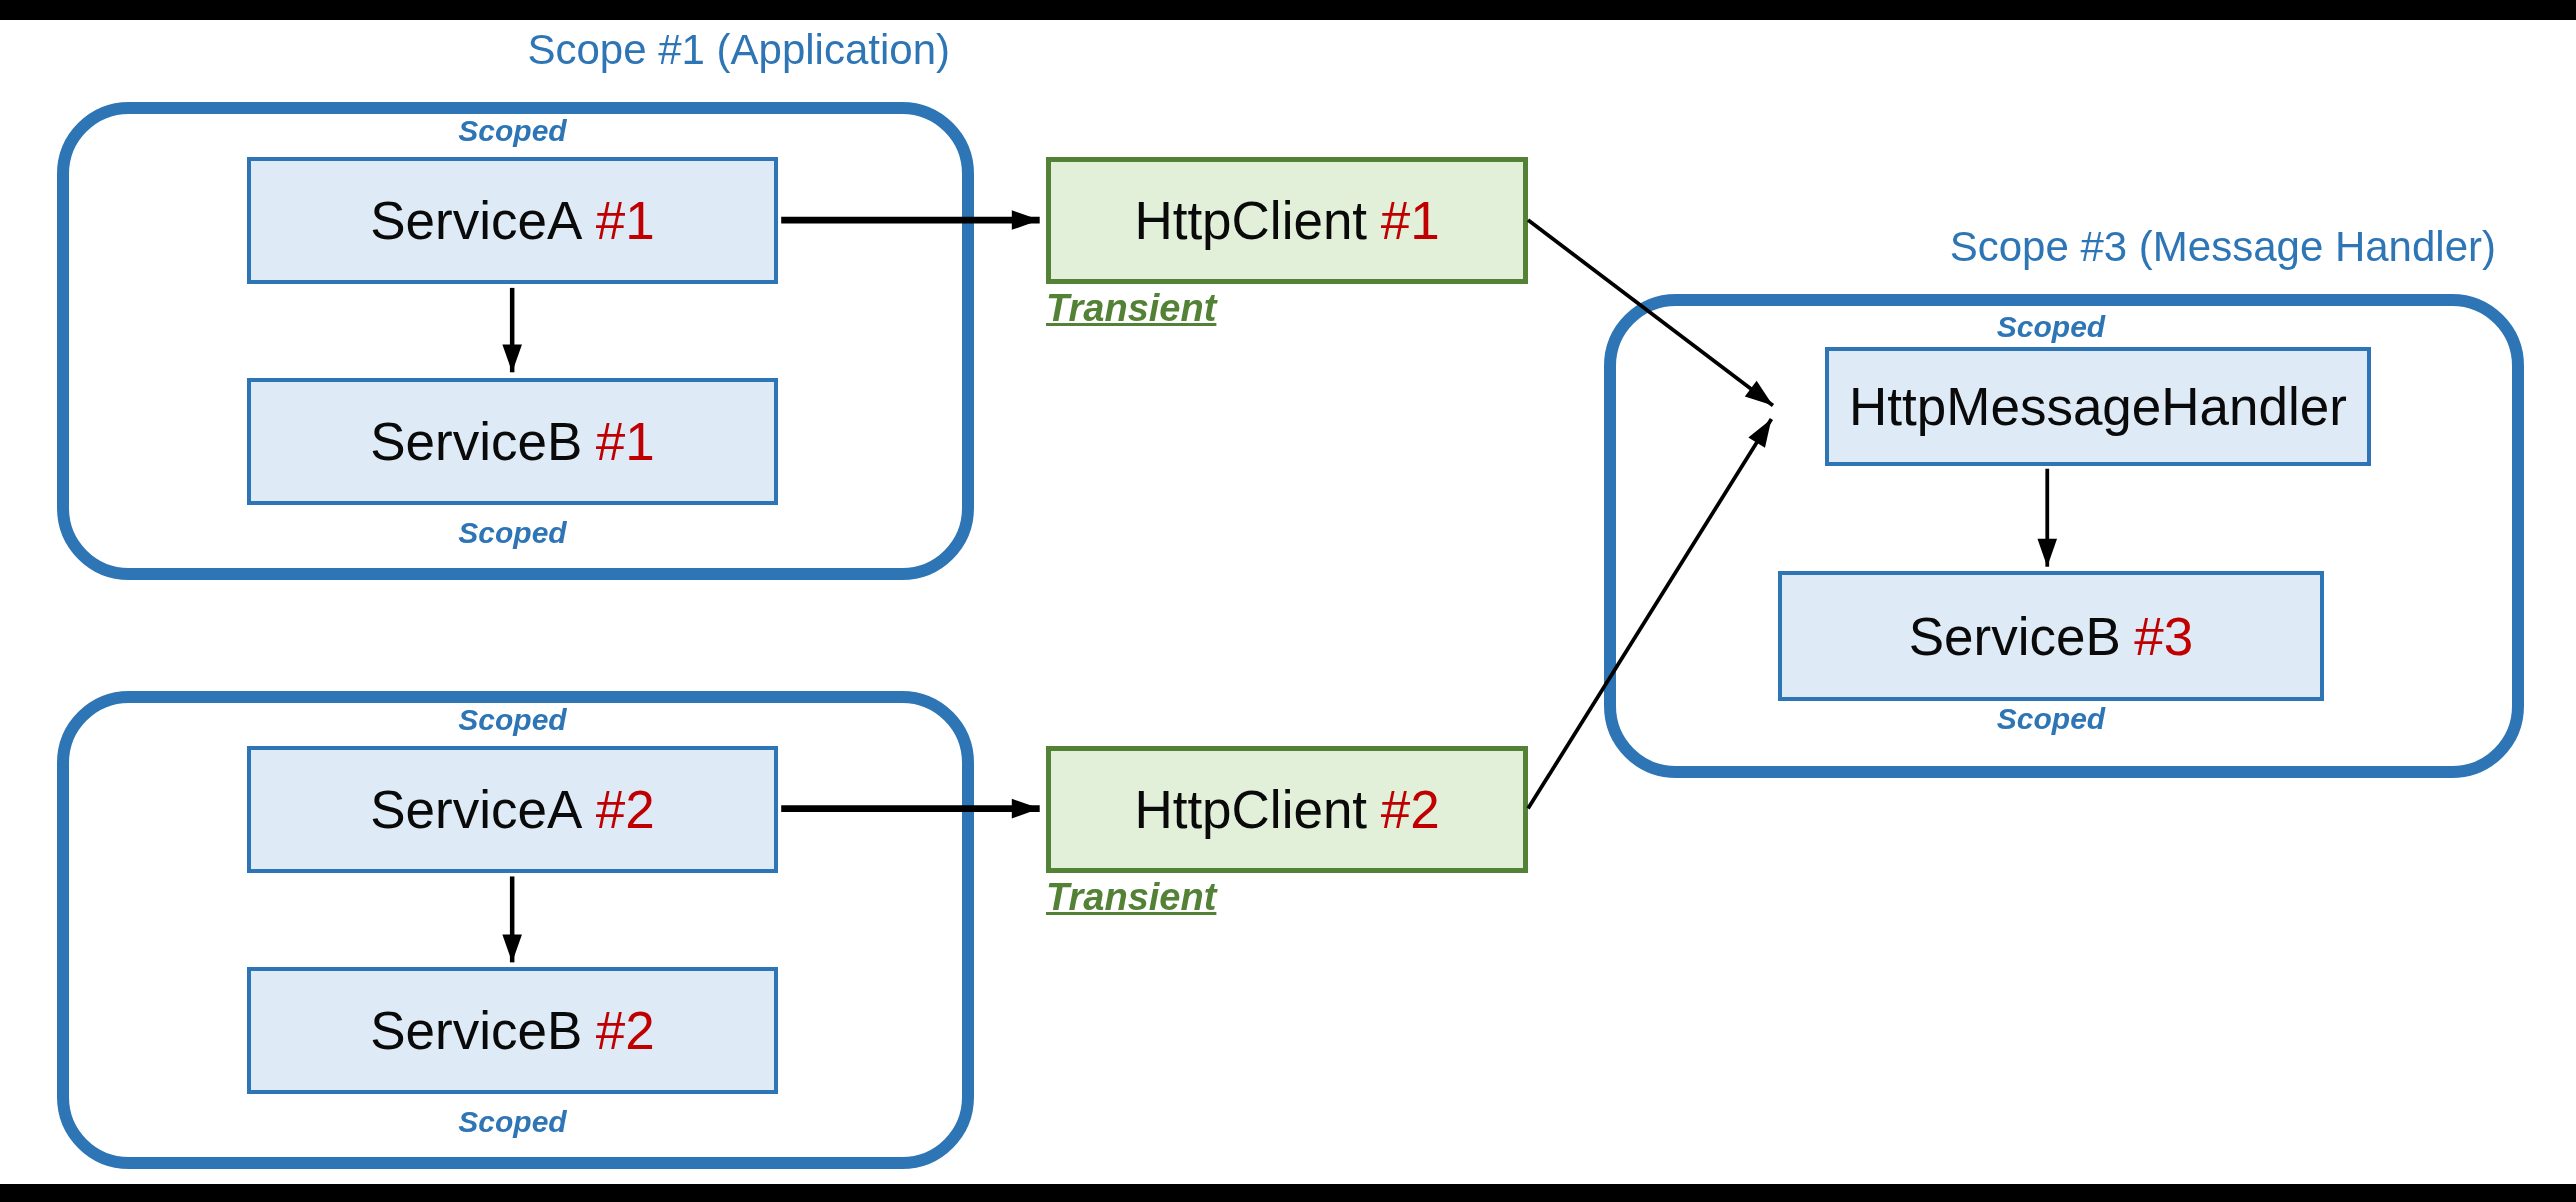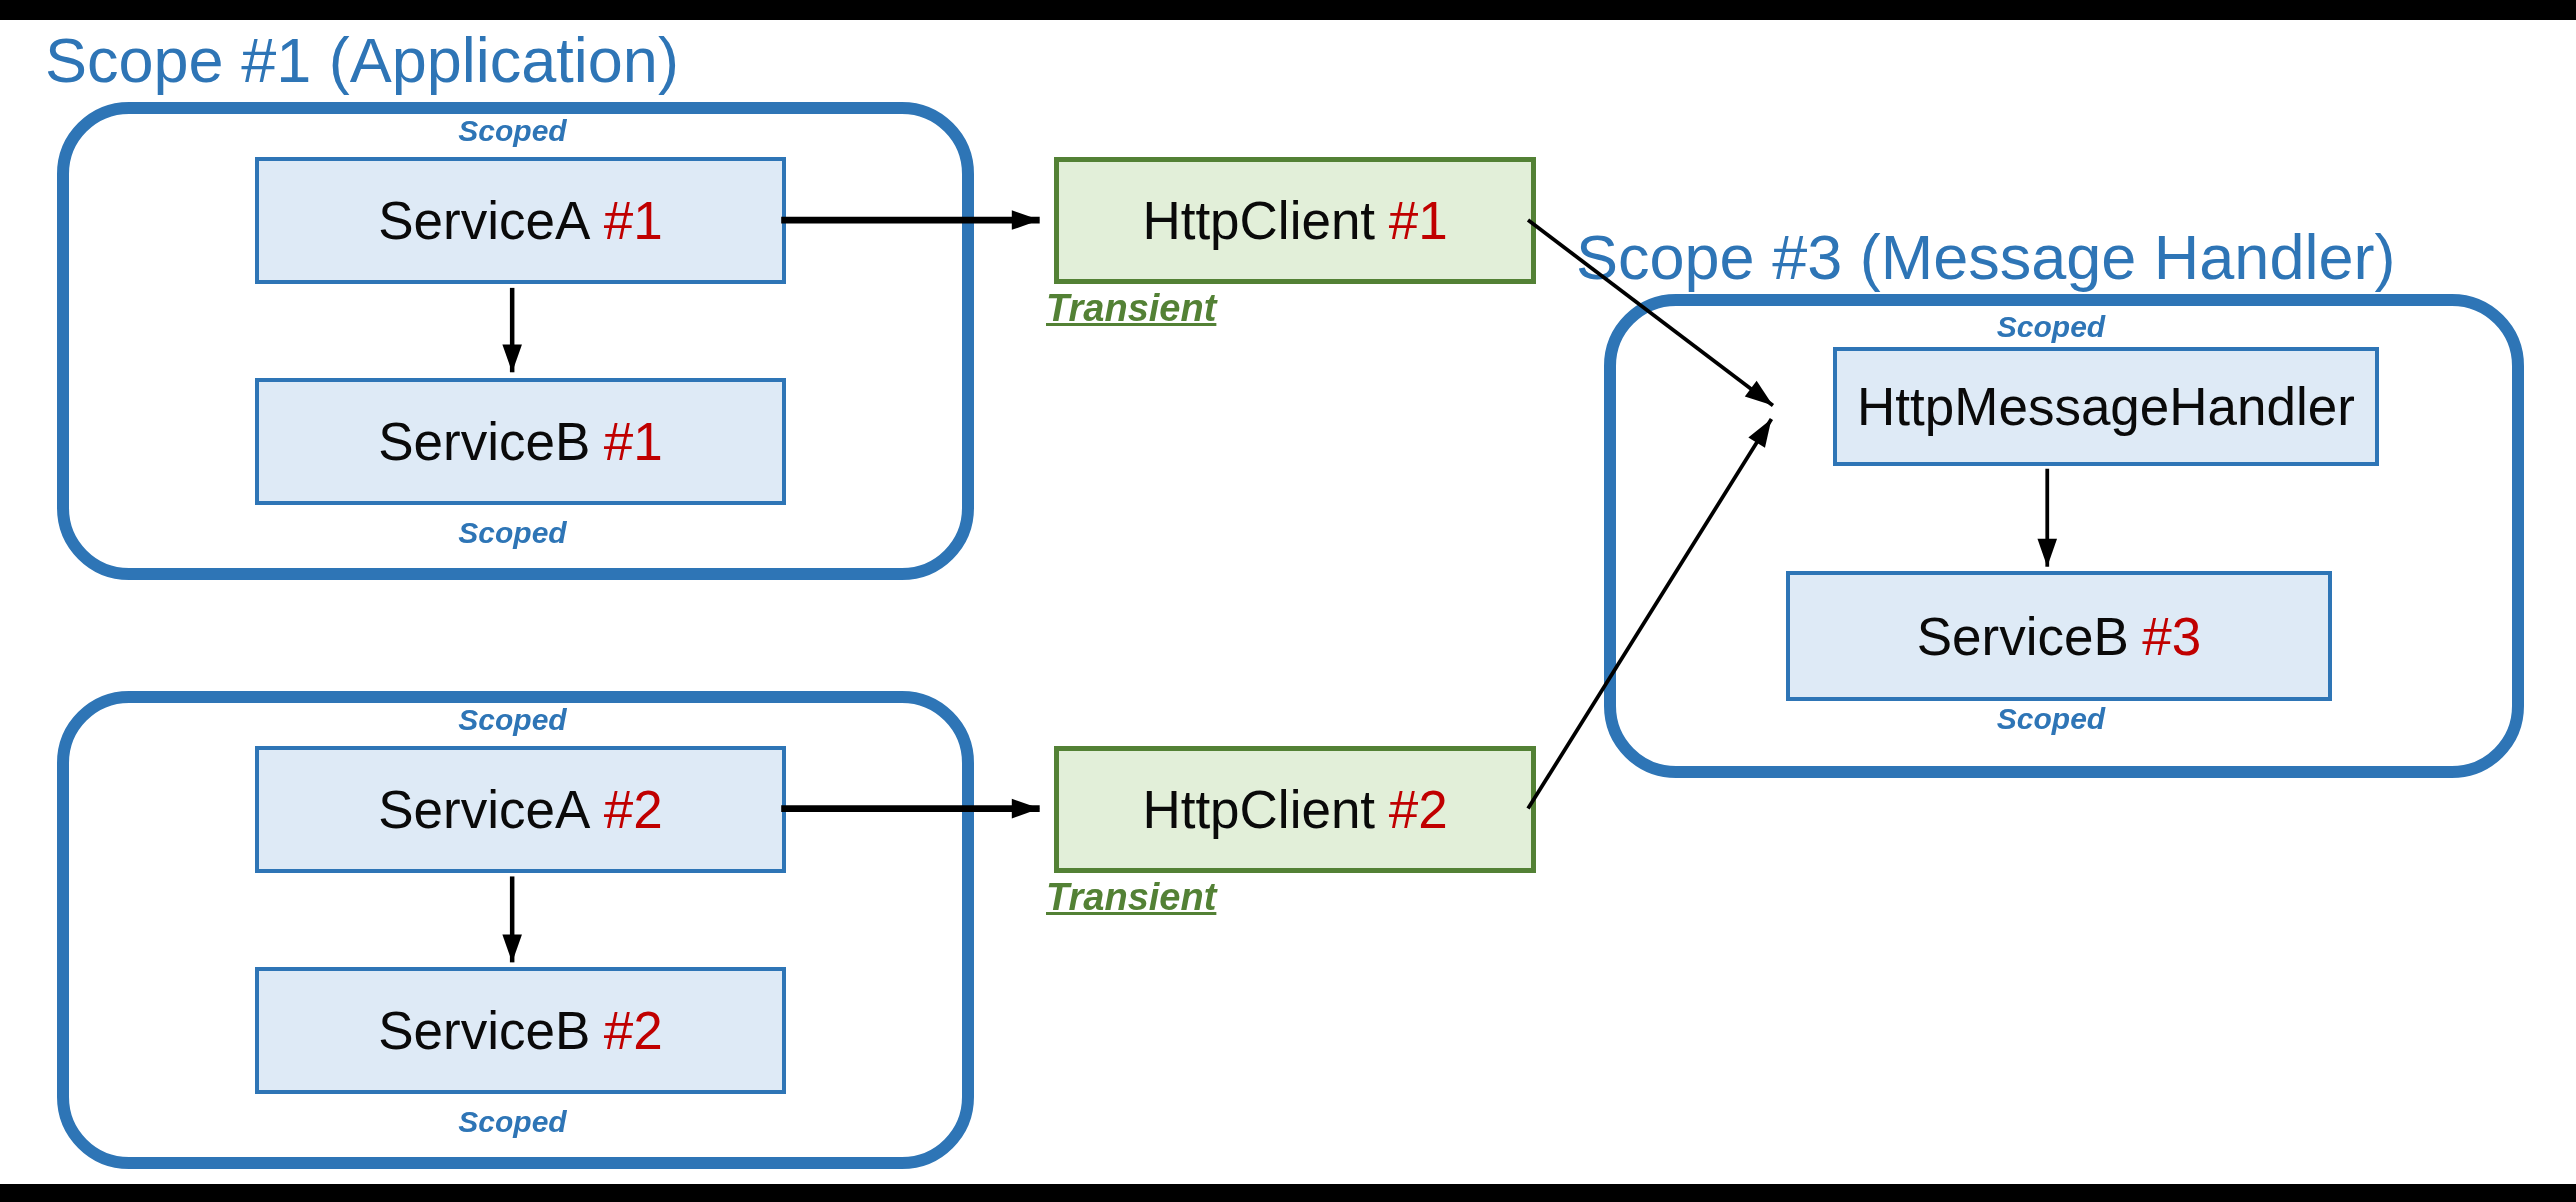--- a/index.html
+++ b/index.html
@@ -14,22 +14,22 @@
   html,body{margin:0;padding:0;background:#ffffff;}
   .stage{
     position:relative;width:2576px;height:1202px;background:#ffffff;
     font-family:"Liberation Sans", sans-serif;overflow:hidden;
   }
   .bar{position:absolute;left:0;width:2576px;background:var(--bar);}
   .bar.top{top:0;height:19.6px;}
   .bar.bottom{top:1184px;height:18px;}
 
   .scope-title{
-    position:absolute;font-size:63px;line-height:1;color:var(--blue);
-    text-align:left;white-space:nowrap;
+    position:absolute;font-size:42px;line-height:1;color:var(--blue);
+    text-align:right;white-space:nowrap;
   }
   #scope1-title{left:45px;top:29px;width:905px;}
   #scope2-title{left:45px;top:617px;width:905px;}
   #scope3-title{left:1576px;top:226px;width:920px;}
 
   .scope-rect{
     position:absolute;box-sizing:border-box;border:12px solid var(--blue);
     border-radius:72px;background:transparent;
   }
   #scope1-rect{left:57px;top:102px;width:917px;height:478px;}
@@ -42,21 +42,21 @@
   }
   #s1-scoped-top{left:247px;top:115px;width:531px;}
   #s1-scoped-bottom{left:247px;top:517px;width:531px;}
   #s2-scoped-top{left:247px;top:704px;width:531px;}
   #s2-scoped-bottom{left:247px;top:1106px;width:531px;}
   #s3-scoped-top{left:1778px;top:311px;width:546px;}
   #s3-scoped-bottom{left:1778px;top:703px;width:546px;}
 
   .node{
     position:absolute;box-sizing:border-box;display:flex;align-items:center;justify-content:center;
-    font-size:53px;color:var(--ink);white-space:nowrap;margin-left:8px;
+    font-size:53px;color:var(--ink);white-space:nowrap;
   }
   .node.blue{background:var(--blue-fill);border:4.5px solid var(--blue);}
   .node.green{background:var(--green-fill);border:5.3px solid var(--green);}
   .node .inst{color:var(--red);margin-left:13.6px;}
   .node .inst:empty{margin-left:0;}
 
   #svc-a1{left:247px;top:157px;width:531px;height:127px;}
   #svc-b1{left:247px;top:378px;width:531px;height:127px;}
   #hc1{left:1046px;top:157px;width:482px;height:127px;}
   #svc-a2{left:247px;top:746px;width:531px;height:127px;}

